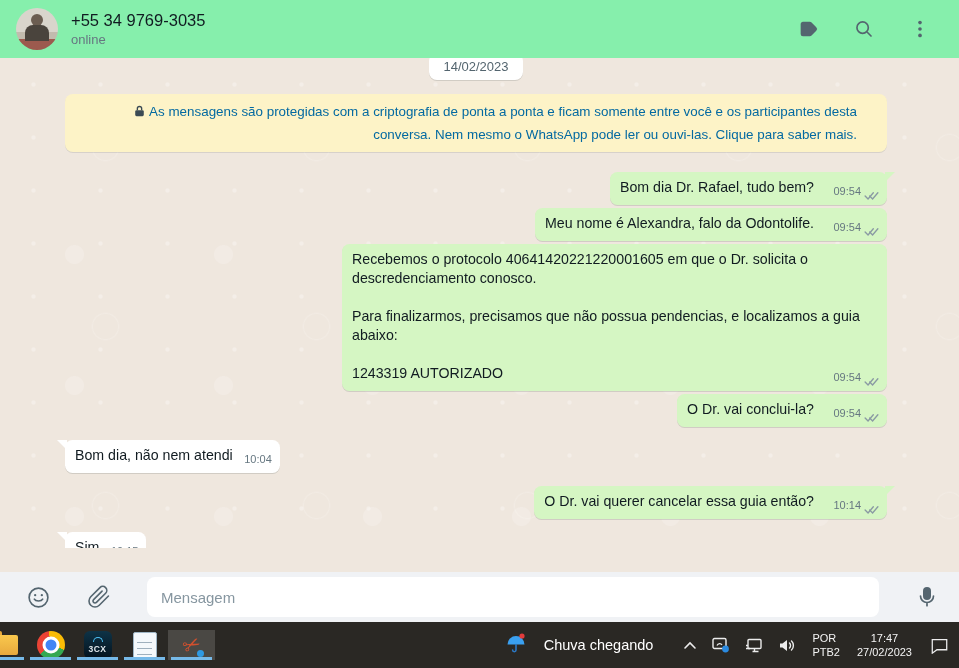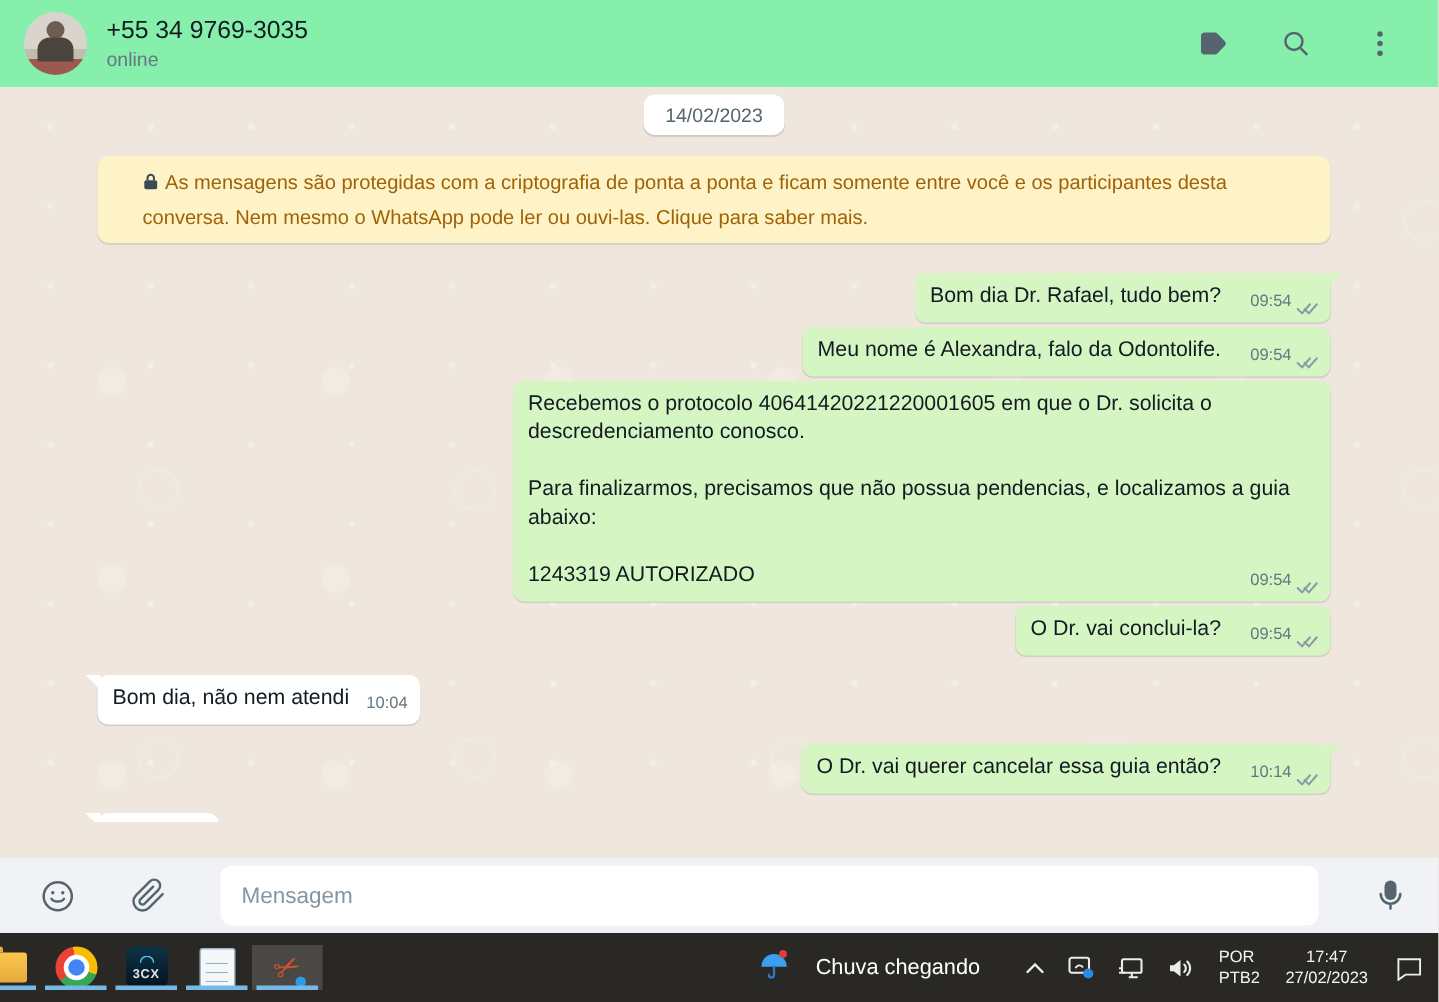--- a/index.html
+++ b/index.html
@@ -31,31 +31,31 @@
 
   
   .chat {
     flex:1 1 auto; overflow:hidden; position:relative;
     background-color:#efe7de;
     background-image:
       radial-gradient(circle, rgba(255,255,255,0.30) 1.6px, transparent 2.6px),
       radial-gradient(circle, rgba(255,255,255,0.18) 9px, transparent 10px),
       radial-gradient(circle, transparent 12px, rgba(255,255,255,0.16) 13px, transparent 14.5px);
     background-size:67px 53px, 149px 131px, 211px 179px;
-    padding:18px 72px 0 65px;
+    padding:8px 72px 0 65px;
   }
   .date-chip {
     display:table; margin:-13px auto 0; background:#fff; border-radius:8px;
     padding:6px 14px; font-size:13px; color:#54656f;
     box-shadow:0 1px .5px rgba(11,20,26,.13);
   }
   .notice {
     margin:14px 0 0; background:#fdf3c7; border-radius:8px;
-    padding:7px 30px; text-align:left; font-size:13.4px; line-height:1.62;
-    color:#a16207; box-shadow:0 1px .5px rgba(11,20,26,.10); cursor:pointer;
+    padding:7px 30px; text-align:right; font-size:13.4px; line-height:1.62;
+    color:#0369a1; box-shadow:0 1px .5px rgba(11,20,26,.10); cursor:pointer;
   }
   .lock-icon { display:inline-block; vertical-align:-1px; margin-right:4px; }
 
   .row { display:flex; }
   .row.out { justify-content:flex-end; }
   .row.in  { justify-content:flex-start; }
   .mt-first { margin-top:20px; }
   .mt-next  { margin-top:3px; }
   .mt-group { margin-top:13px; }
 

